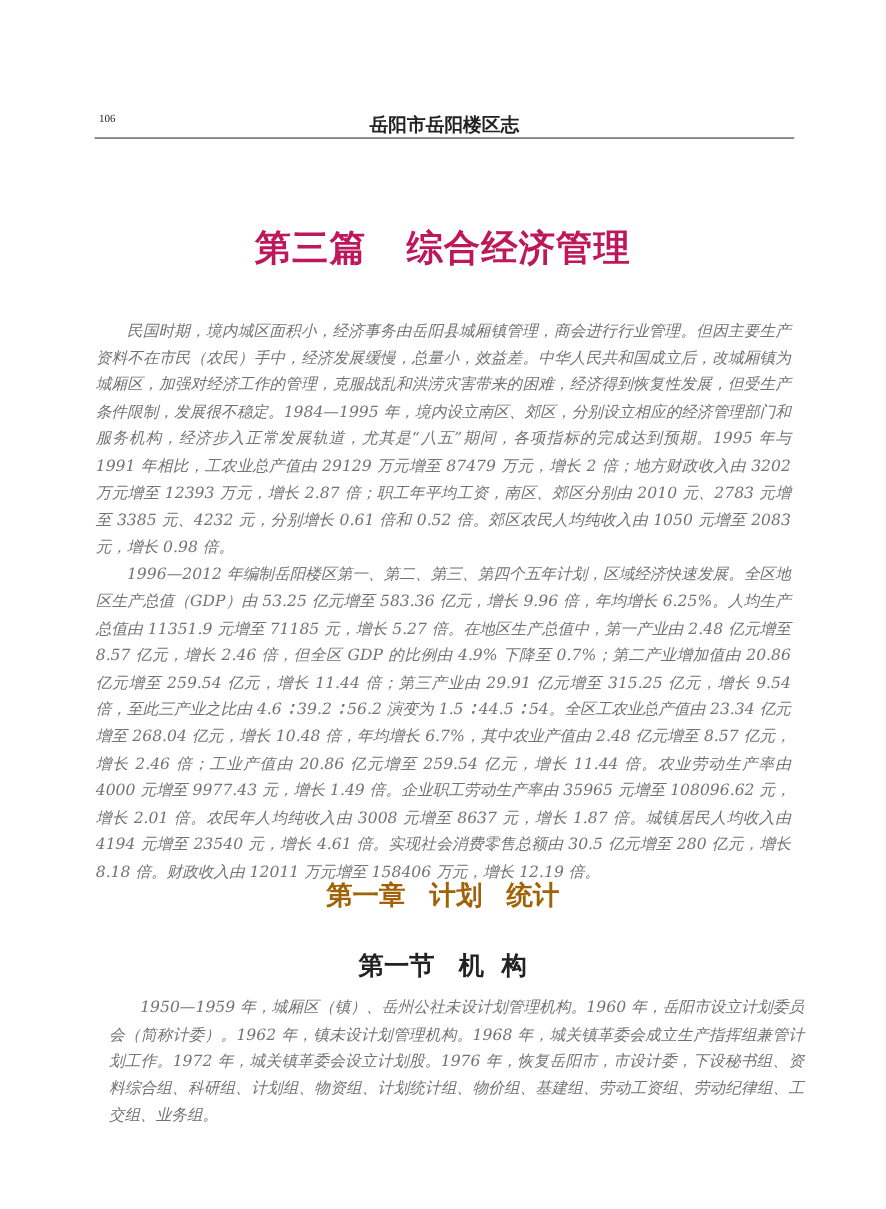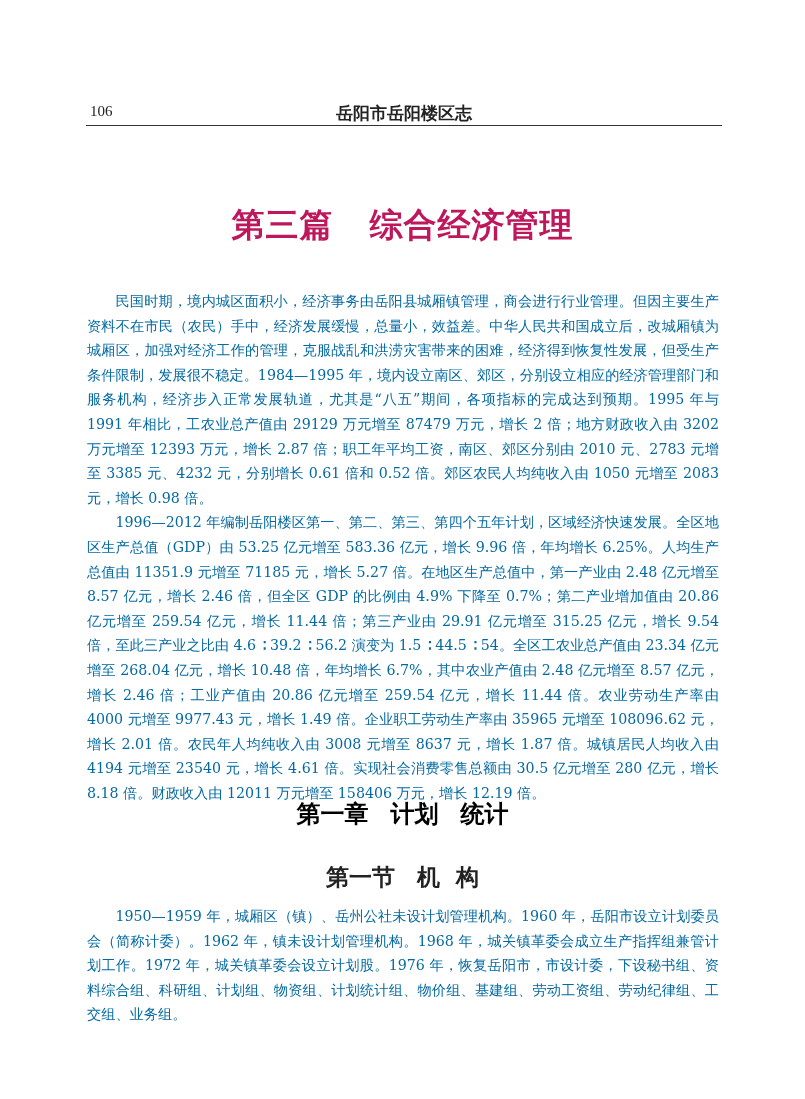--- a/index.html
+++ b/index.html
@@ -7,43 +7,44 @@
       width: 805px; height: 1099px; position: relative; overflow: hidden;
       font-family: "DejaVu Serif", "Liberation Serif", serif;
       color: #1e1e1e;
     }
     .header {
       position: absolute; left: 86px; top: 97px; width: 636px; height: 28px;
       border-bottom: 1.5px solid #333;
     }
     .page-no {
       position: absolute; left: 4px; top: 6px;
-      font-family: "Liberation Serif", serif; font-size: 15px; color: #222;
+      font-family: "Liberation Serif", serif; font-size: 10px; color: #222;
     }
     .running-title {
       position: absolute; left: 0; right: 0; top: 5px; text-align: center;
       font-family: "DejaVu Sans", sans-serif; font-size: 17px; font-weight: bold; color: #222;
     }
     .part-title {
       position: absolute; left: 0; width: 805px; top: 203px; text-align: center;
       font-family: "DejaVu Serif", serif; font-size: 33px; font-weight: bold;
       letter-spacing: 1px; color: #be185d;
     }
     .part-title .gap { display: inline-block; width: 36px; }
     .body-text {
       position: absolute; left: 87px; width: 632px;
       font-size: 14.2px; line-height: 24.6px; text-align: justify;
-      color: #0369a1;
+      color: #737373;
+      font-style: italic;
     }
     .body-text p { margin: 0; text-indent: 2em; }
     #intro { top: 289px; }
-    #section1 { top: 904px; }
+    #section1 { top: 904px; margin-left: 12px; }
     .chapter-title {
       position: absolute; left: 0; width: 805px; top: 798px; text-align: center;
-      font-family: "DejaVu Sans", sans-serif; font-size: 24px; font-weight: bold; color: #000000;
+      font-family: "DejaVu Sans", sans-serif; font-size: 24px; font-weight: bold; color: #a16207;
     }
     .section-title {
       position: absolute; left: 0; width: 805px; top: 862px; text-align: center;
       font-family: "DejaVu Sans", sans-serif; font-size: 23px; font-weight: bold; color: #222;
     }
     .gap-s { display: inline-block; width: 22px; }
     .gap-xs { display: inline-block; width: 16px; }
   </style>
 </head>
 <body>

